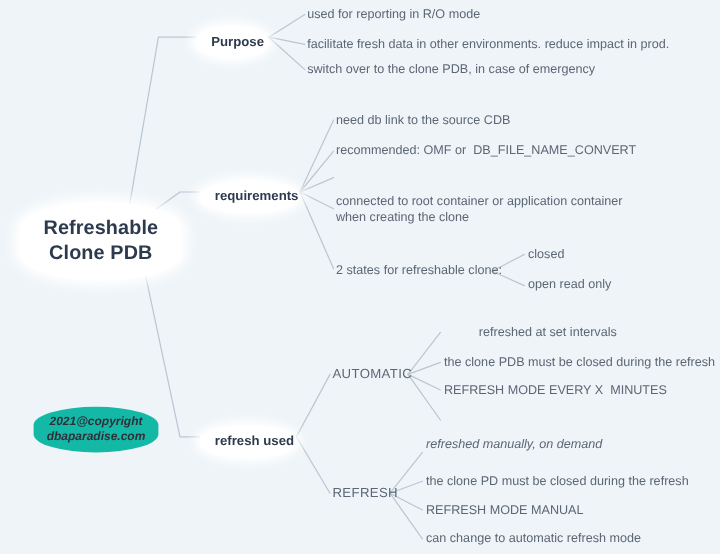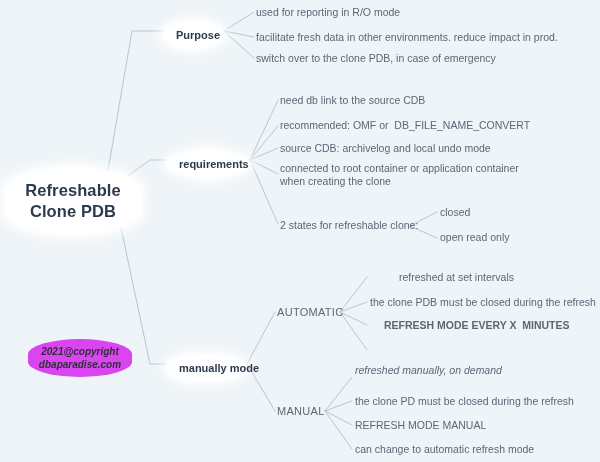--- a/index.html
+++ b/index.html
@@ -73,21 +73,21 @@
     color: #5c6775;
     font-size: 10.5px;
     line-height: 13px;
   }
   .leaf-node.two-line {
     line-height: 13px;
   }
 
   
   .watermark {
-    background: #d946ef;
+    background: #14b8a6;
     color: #2f2f38;
     font-weight: bold;
     font-style: italic;
     font-size: 10px;
     line-height: 13px;
     text-align: center;
     padding: 6px 10px;
     border-radius: 50% / 40%;
   }
 </style>
@@ -126,47 +126,46 @@
       <path d="M340,312 L367,325"></path>
       <path d="M340,312 L367,350"></path>
 
       <path d="M325,411 L352,377"></path>
       <path d="M325,411 L352,401"></path>
       <path d="M325,411 L352,425"></path>
       <path d="M325,411 L352,449"></path>
     </g>
   </svg>
 
-  <div class="node root-node" style="left:5px; top:168px; width:136px;">Refreshable
+  <div class="node root-node" style="left:16px; top:168px; width:136px;">Refreshable
 Clone PDB</div>
 
   <div class="node watermark" style="left:28px; top:339px; width:104px;">2021@copyright
 dbaparadise.com</div>
 
   <div class="node branch-node" style="left:163px; top:21px; width:61px;">Purpose</div>
   <div class="node leaf-node" style="left:256px; top:6px;">used for reporting in R/O mode</div>
   <div class="node leaf-node" style="left:256px; top:31px;">facilitate fresh data in other environments. reduce impact in prod.</div>
   <div class="node leaf-node" style="left:256px; top:52px;">switch over to the clone PDB, in case of emergency</div>
 
   <div class="node branch-node" style="left:166px; top:150px; width:84px;">requirements</div>
   <div class="node leaf-node" style="left:280px; top:94px;">need db link to the source CDB</div>
   <div class="node leaf-node" style="left:280px; top:119px;">recommended: OMF or  DB_FILE_NAME_CONVERT</div>
-  <div class="node leaf-node" style="left:280px; top:142px;">source CDB: archivelog and local undo mode</div>
   <div class="node leaf-node two-line" style="left:280px; top:162px;">connected to root container or application container
 when creating the clone</div>
   <div class="node leaf-node" style="left:280px; top:219px;">2 states for refreshable clone:</div>
   <div class="node leaf-node" style="left:440px; top:206px;">closed</div>
   <div class="node leaf-node" style="left:440px; top:231px;">open read only</div>
 
-  <div class="node branch-node" style="left:166px; top:354px; width:81px;">manually mode</div>
+  <div class="node branch-node" style="left:166px; top:354px; width:81px;">refresh used</div>
 
   <div class="node sub-node" style="left:277px; top:305px;">AUTOMATIC</div>
   <div class="node leaf-node" style="left:370px; top:271px;padding-left:29px;">refreshed at set intervals</div>
   <div class="node leaf-node" style="left:370px; top:296px;">the clone PDB must be closed during the refresh</div>
-  <div class="node leaf-node" style="left:384px; top:319px;font-weight:bold;">REFRESH MODE EVERY X  MINUTES</div>
+  <div class="node leaf-node" style="left:370px; top:319px;">REFRESH MODE EVERY X  MINUTES</div>
 
-  <div class="node sub-node" style="left:277px; top:404px;">MANUAL</div>
+  <div class="node sub-node" style="left:277px; top:404px;">REFRESH</div>
   <div class="node leaf-node" style="left:355px; top:364px;font-style:italic;">refreshed manually, on demand</div>
   <div class="node leaf-node" style="left:355px; top:395px;">the clone PD must be closed during the refresh</div>
   <div class="node leaf-node" style="left:355px; top:419px;">REFRESH MODE MANUAL</div>
   <div class="node leaf-node" style="left:355px; top:443px;">can change to automatic refresh mode</div>
 
 </div>
 
 </body></html>

